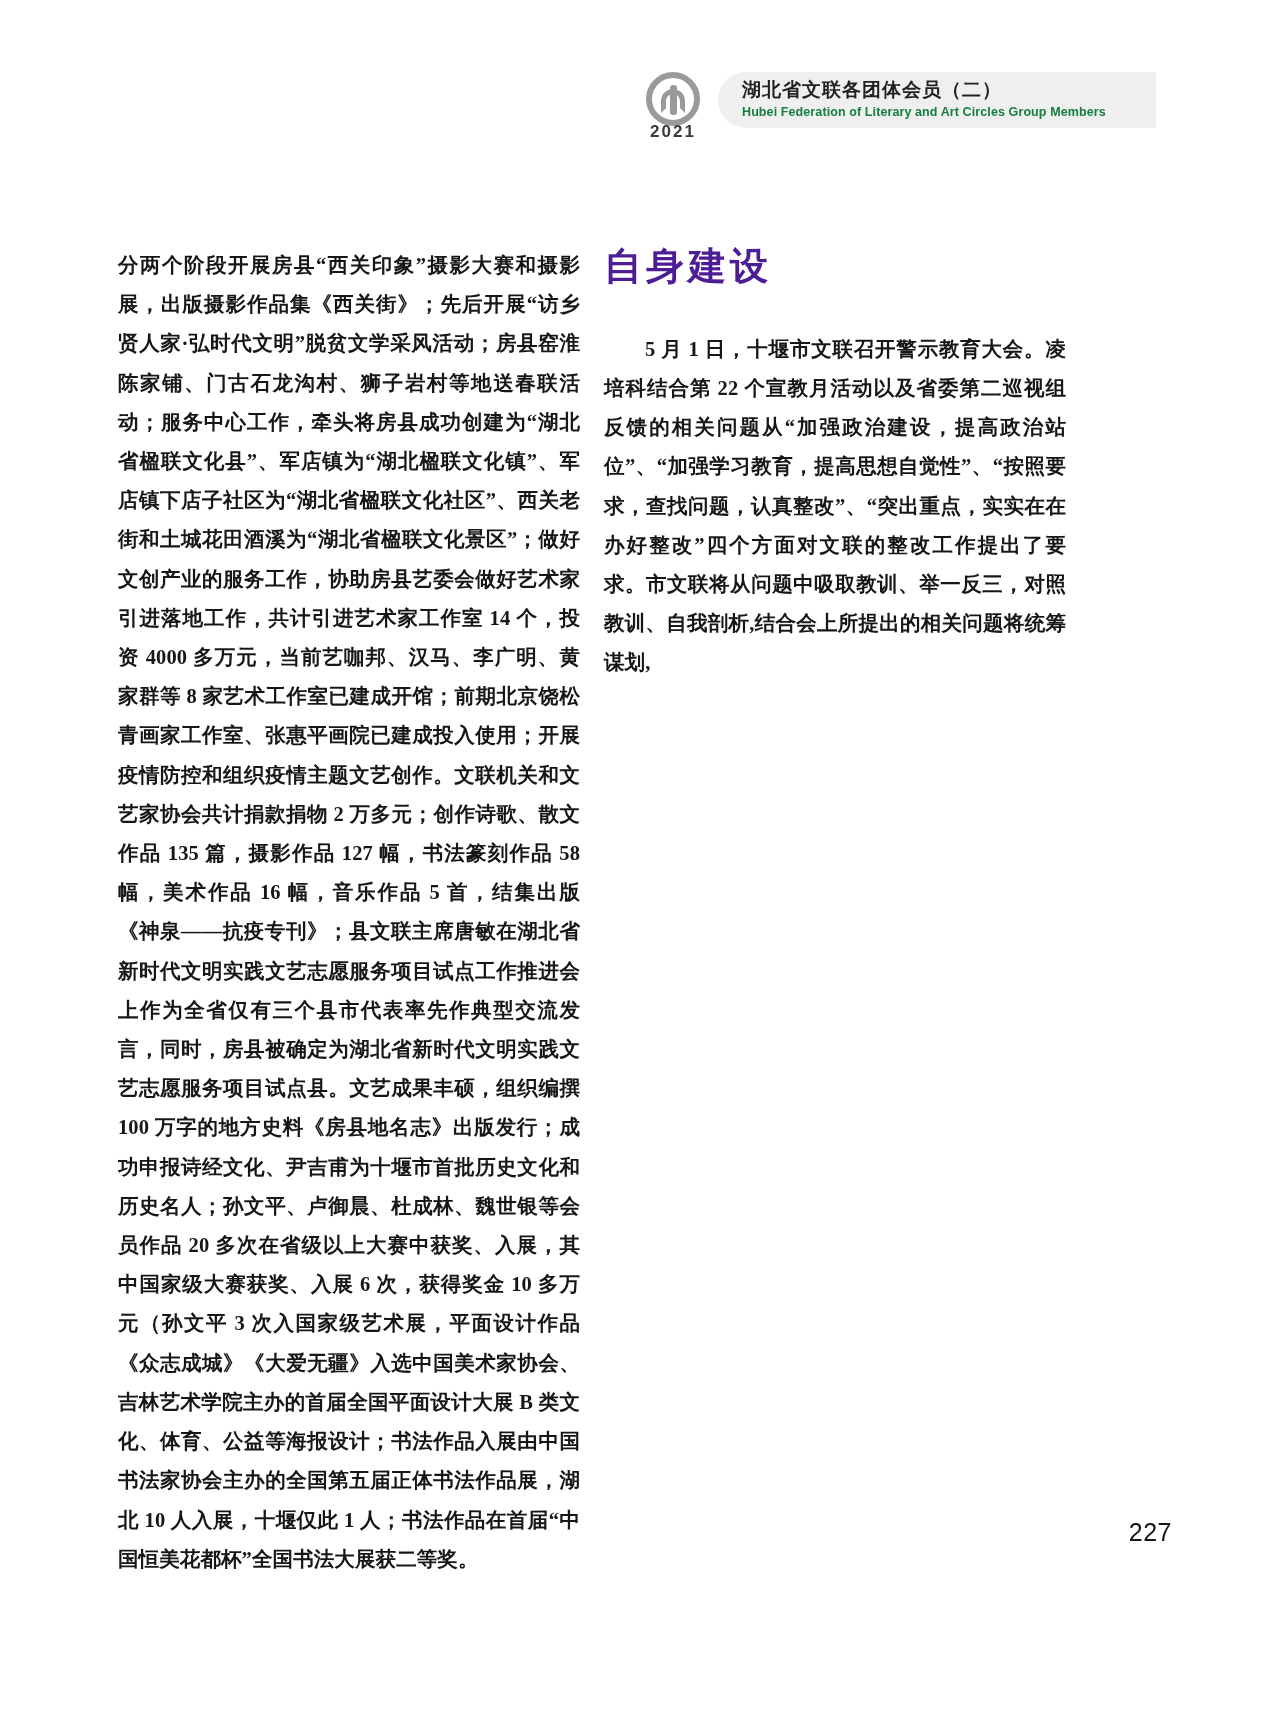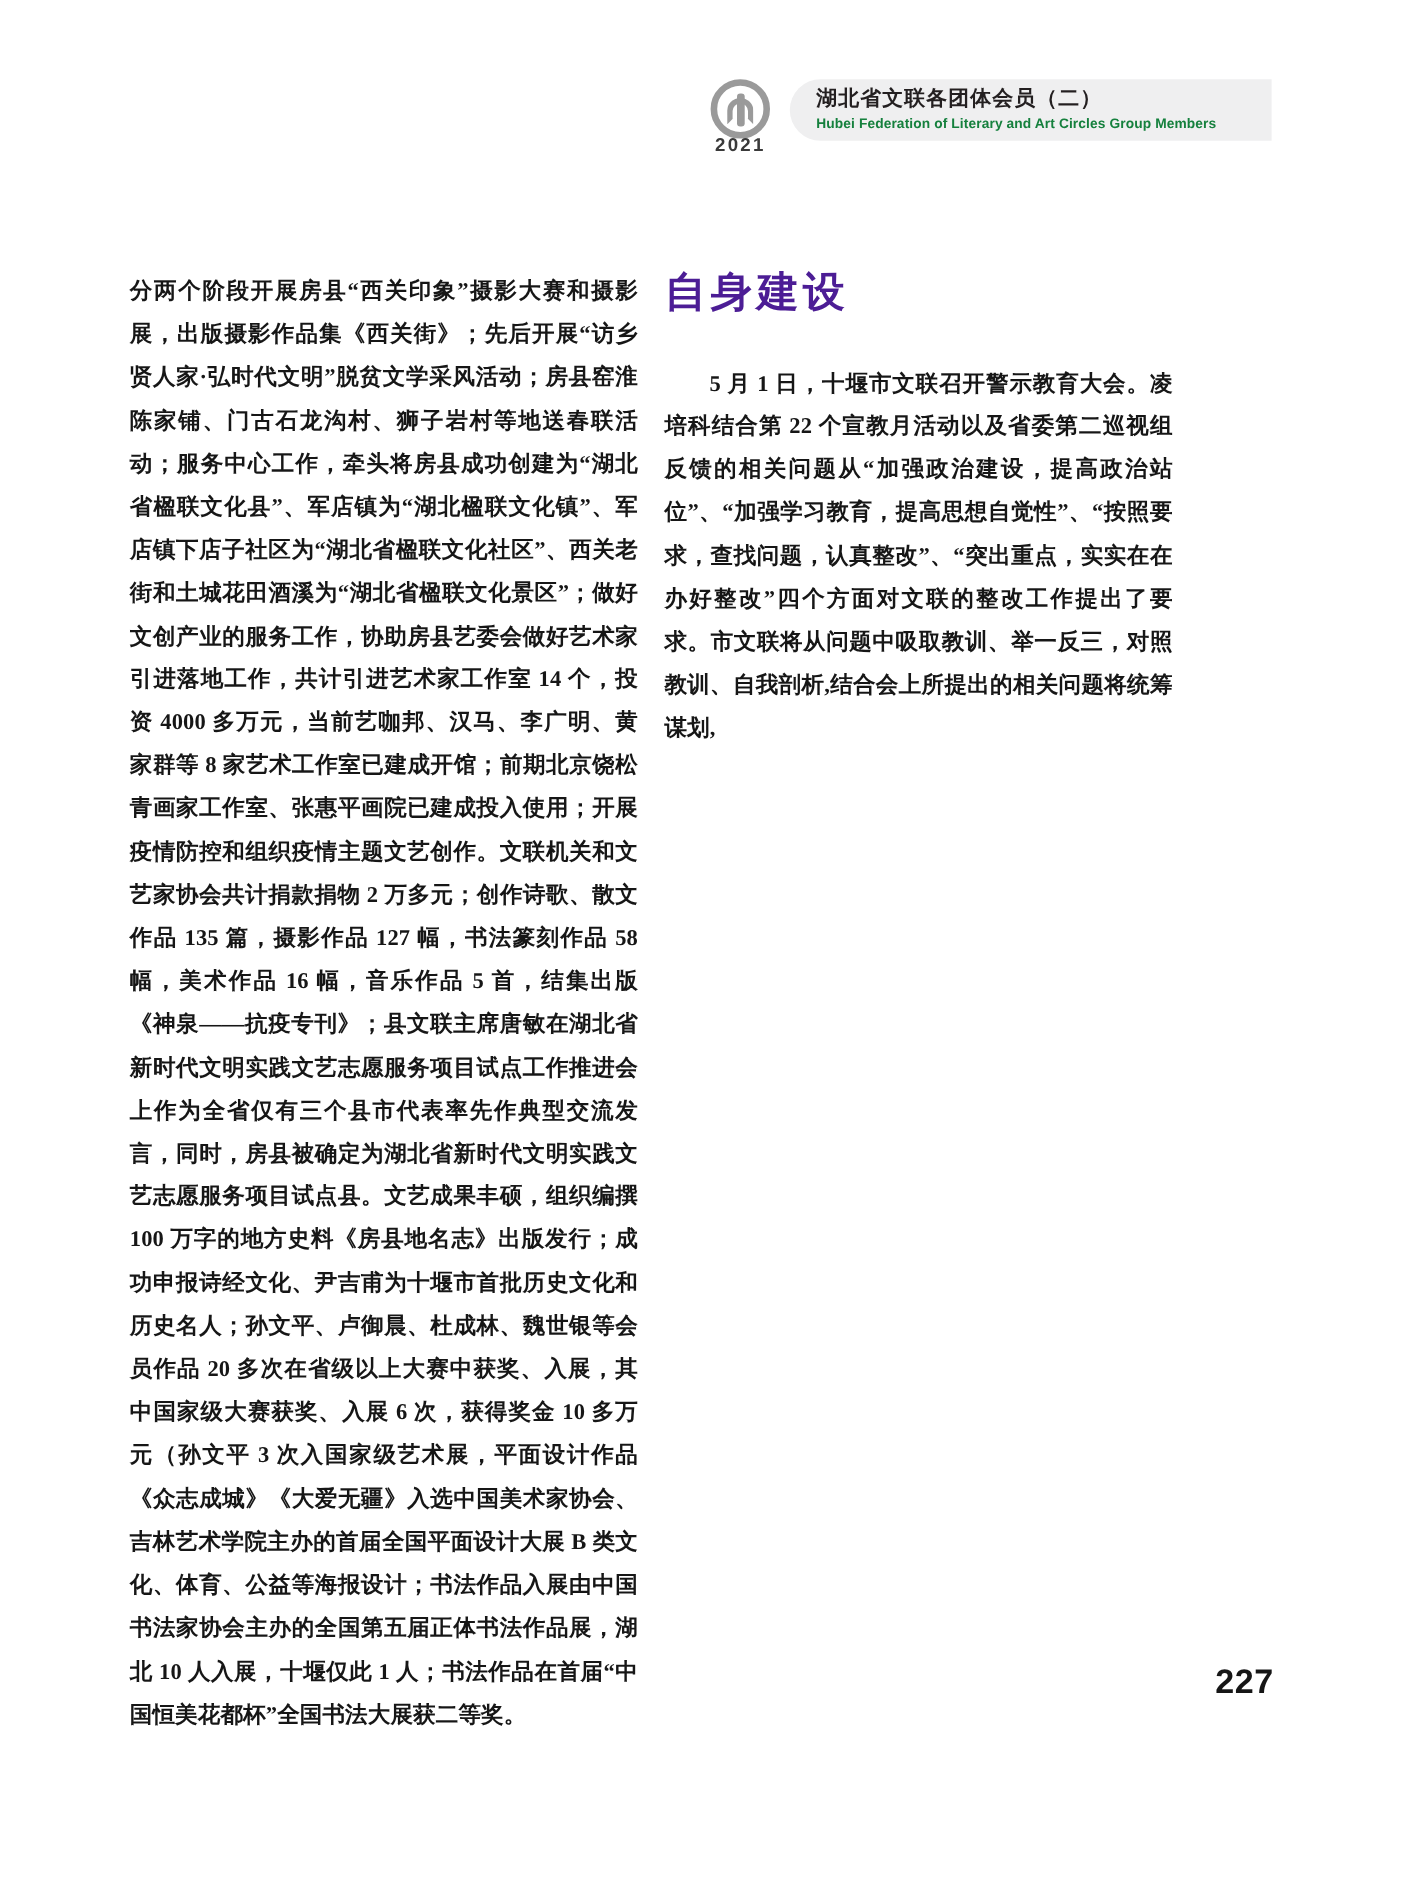--- a/index.html
+++ b/index.html
@@ -149,25 +149,25 @@
     letter-spacing: 1px;
     text-align: center;
     color: #161616;
     margin: 0 0 10px 0;
     line-height: 1.25;
   }
 
   
   .folio {
     position: absolute;
-    right: 118px;
+    right: 104px;
     bottom: 172px;
     font-family: "Liberation Sans", sans-serif;
-    font-weight: bold;
-    font-size: 31px;
+    font-weight: normal;
+    font-size: 25px;
     color: #161616;
     letter-spacing: 0.5px;
   }
 </style>
 </head>
 <body>
 
 <div class="page-header">
   <div class="header-band"></div>
 

